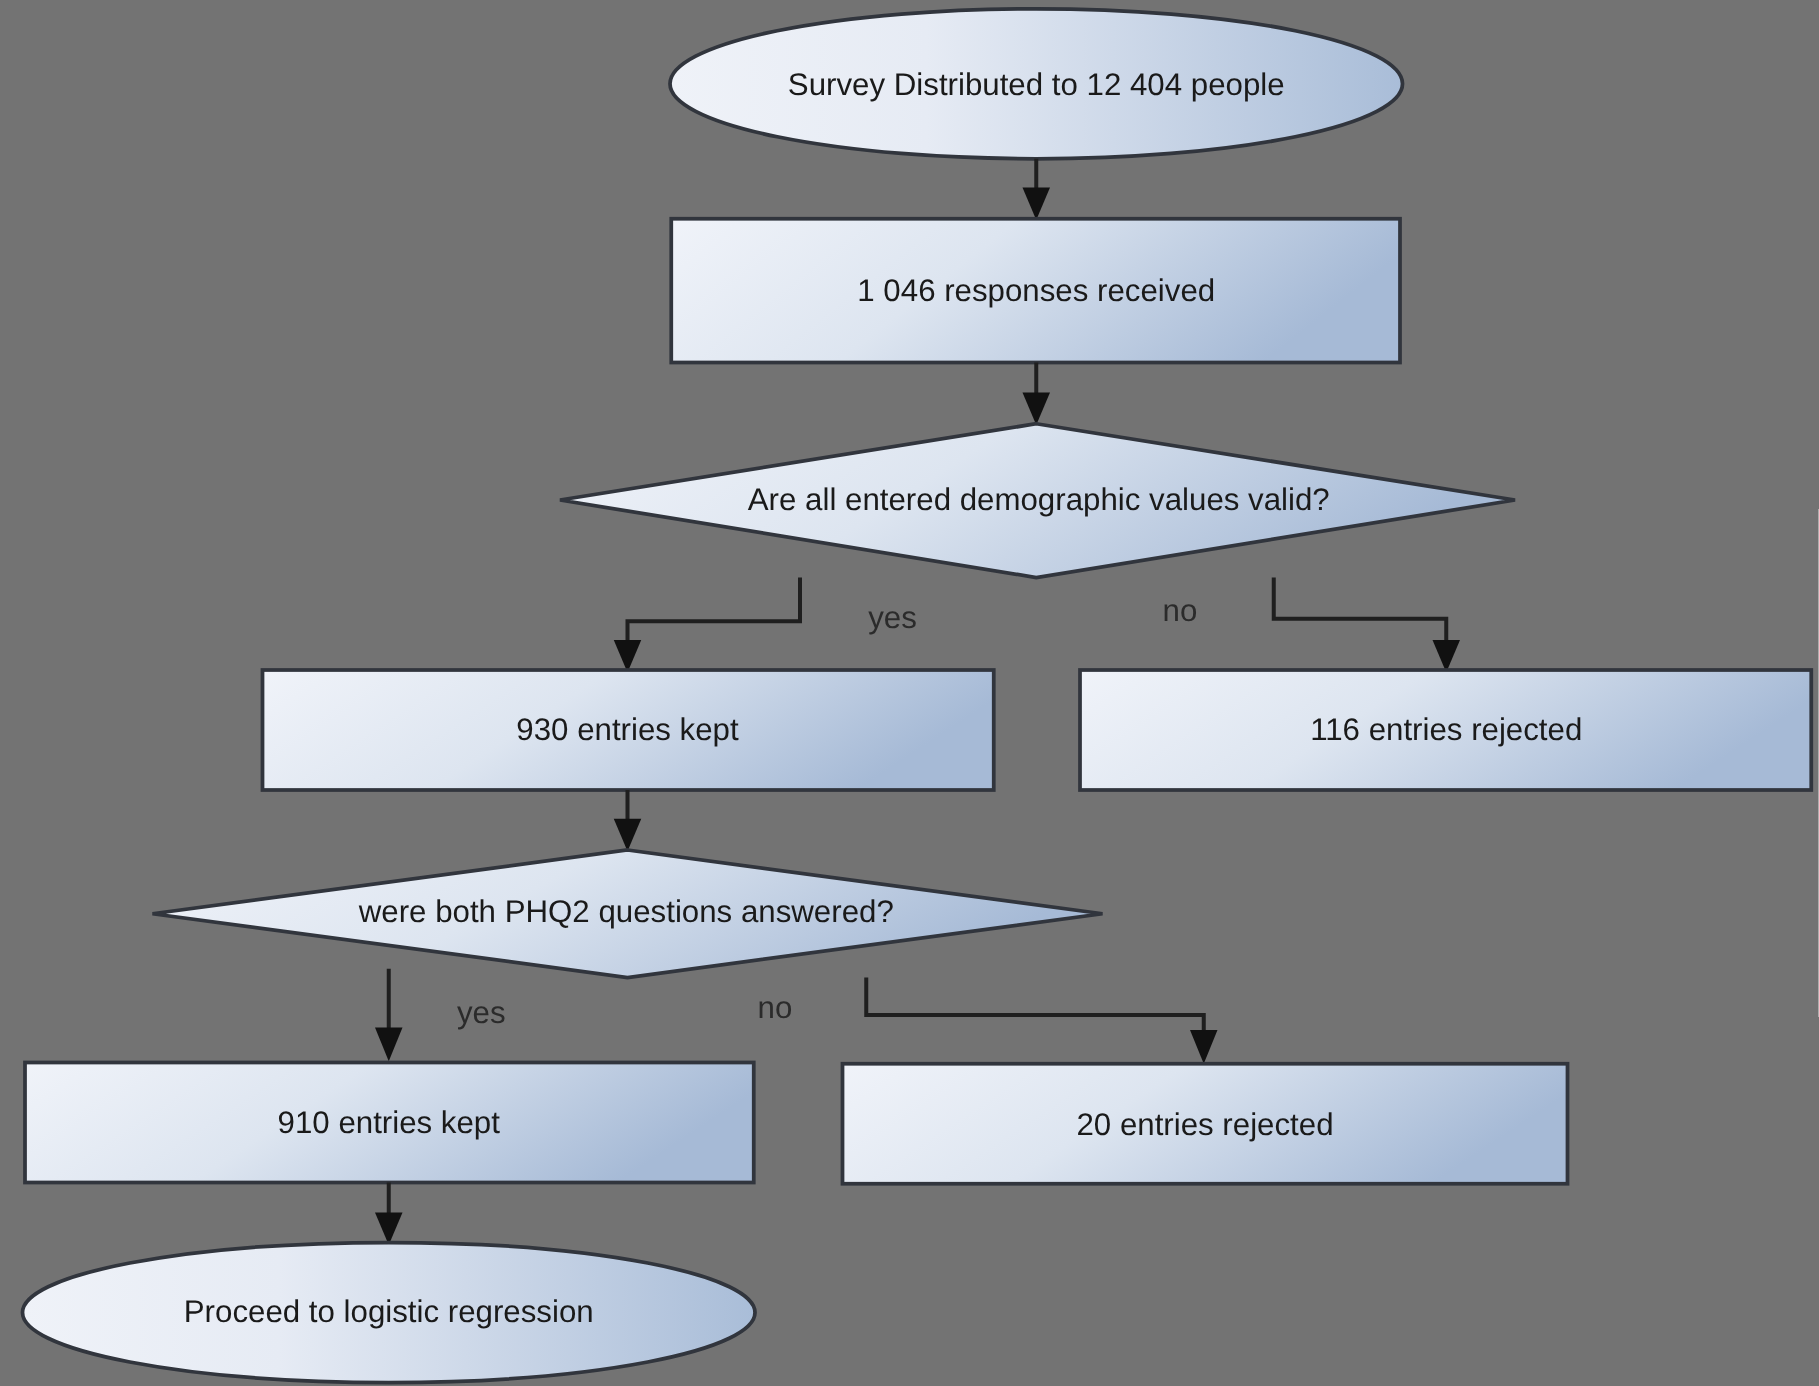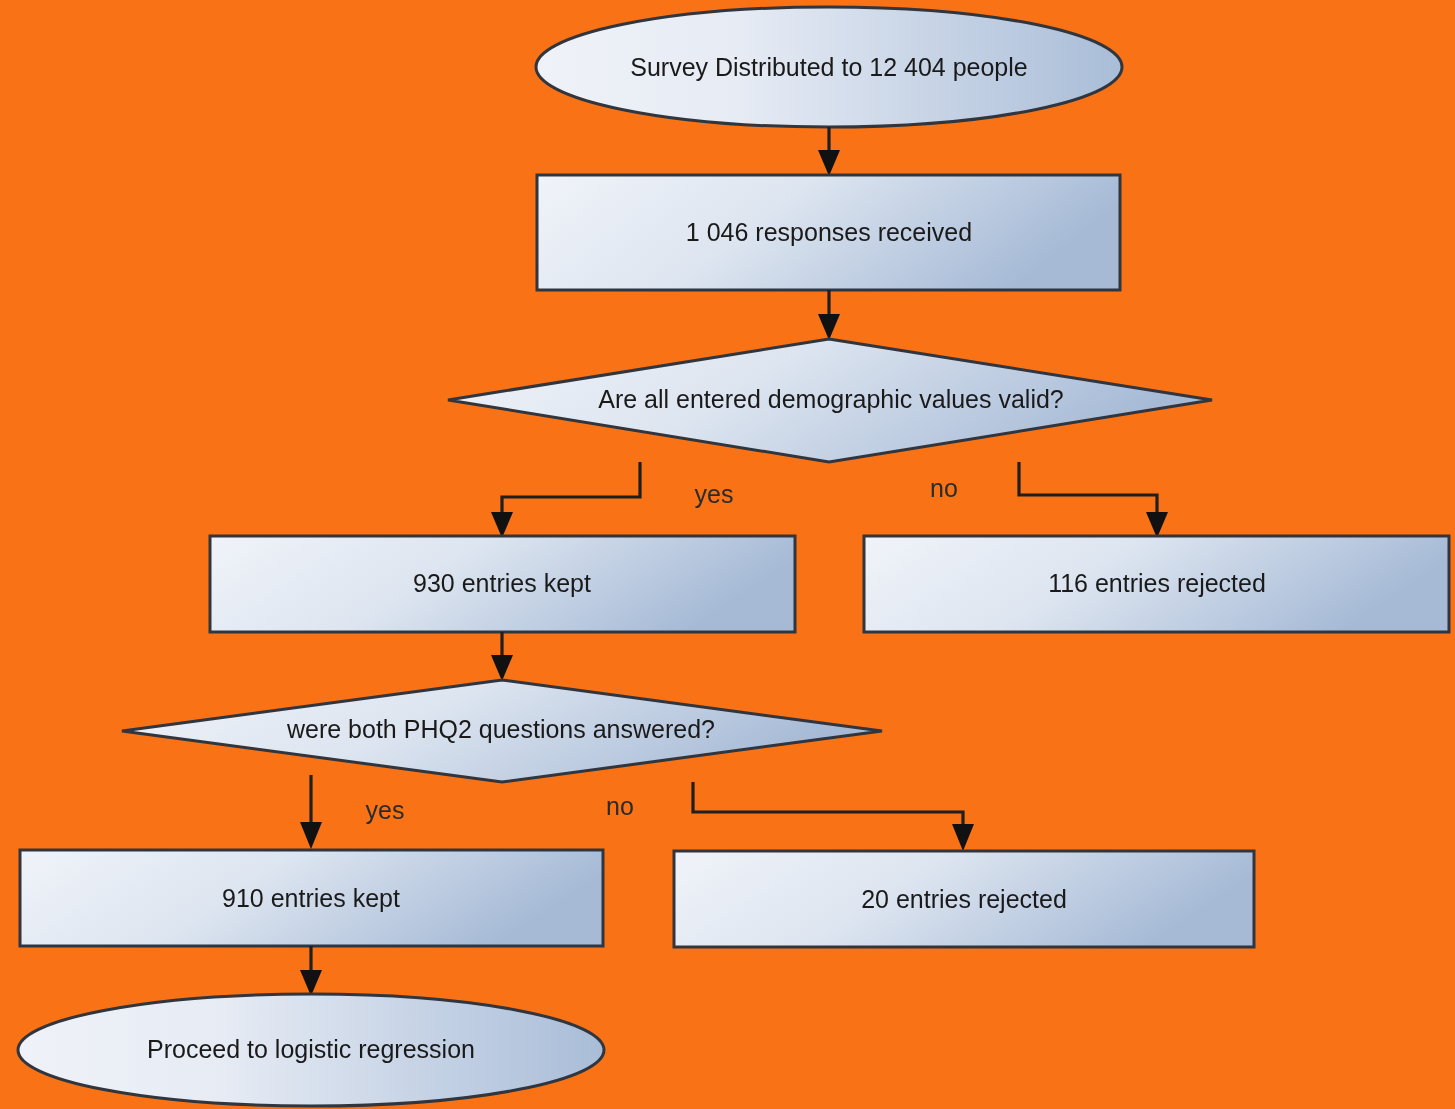--- a/index.html
+++ b/index.html
@@ -10,21 +10,21 @@
   body {
     width: 1455px;
     height: 1109px;
     font-family: "Liberation Sans", sans-serif;
     overflow: hidden;
   }
   #flowchart-root {
     position: relative;
     width: 1455px;
     height: 1109px;
-    background: #f97316;
+    background: #737373;
   }
   svg#flow-svg {
     display: block;
     width: 1455px;
     height: 1109px;
   }
   .node-label {
     font-family: "Liberation Sans", sans-serif;
     font-size: 25px;
     fill: #1a1a1a;

